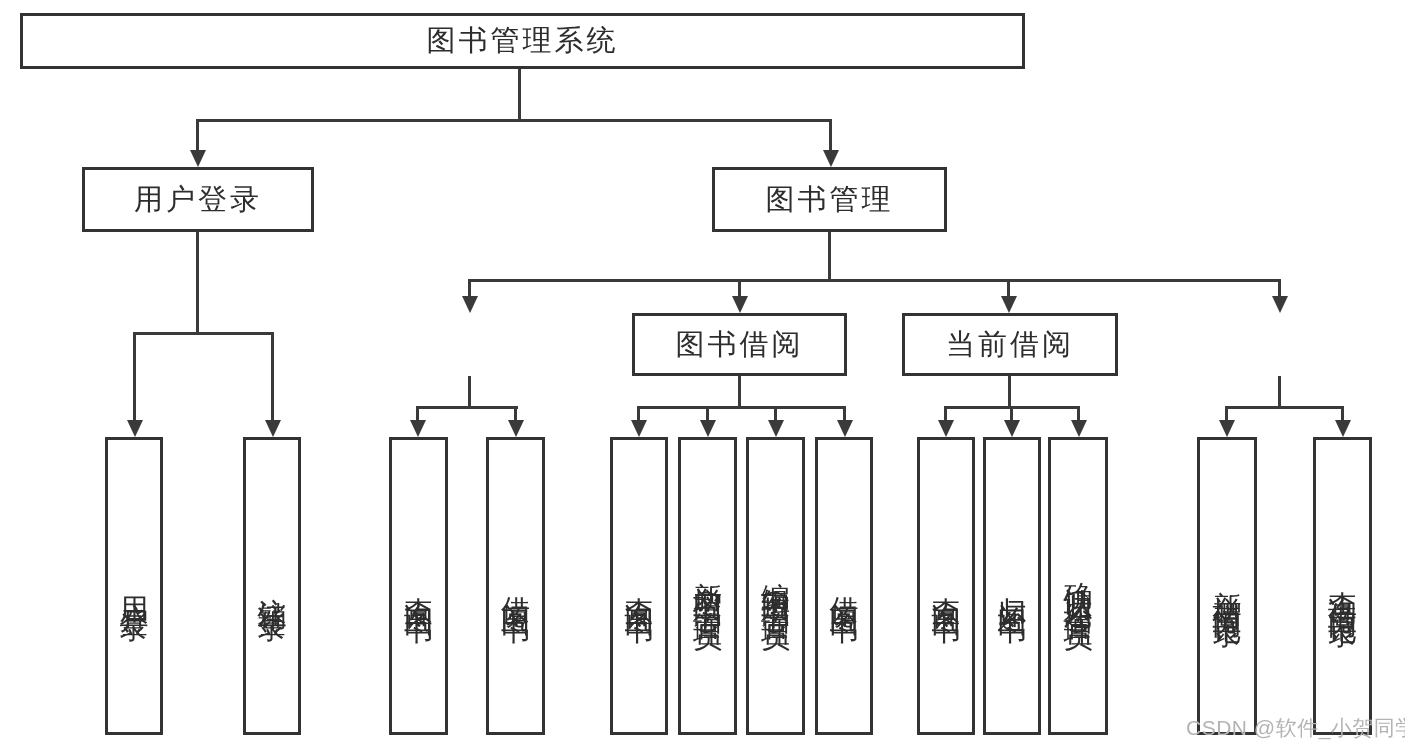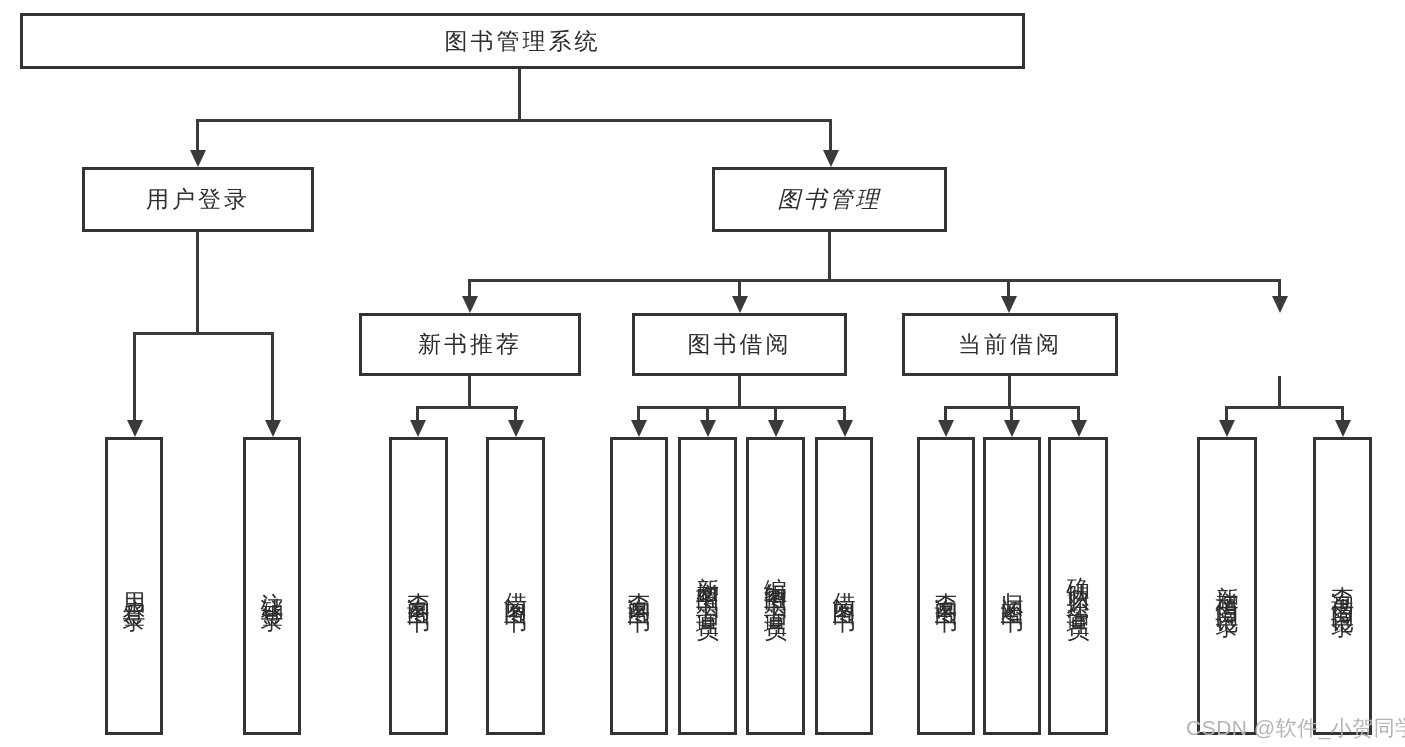--- a/index.html
+++ b/index.html
@@ -17,21 +17,21 @@
   
   .box {
     position: absolute;
     background: #ffffff;
     border: 3px solid var(--box-border, #333333);
     display: flex;
     align-items: center;
     justify-content: center;
   }
   .box .lbl {
-    font-size: 23px;
+    font-size: 29px;
     letter-spacing: 3px;
     color: var(--text, #2d2d2d);
     white-space: nowrap;
   }
   .vbox .lbl {
     writing-mode: vertical-rl;
     text-orientation: mixed;
     letter-spacing: 6px;
     line-height: 1;
     white-space: normal;
@@ -72,21 +72,21 @@
   <div class="line v" style="left:518px; top:69px; height:51px;"></div>
   <div class="line h" style="left:196px; top:119px; width:636px;"></div>
   <div class="line v" style="left:196px; top:119px; height:33px;"></div>
   <div class="arrow" style="left:190px; top:150px;"></div>
   <div class="line v" style="left:829px; top:119px; height:33px;"></div>
   <div class="arrow" style="left:823px; top:150px;"></div>
 
   <div class="box" style="left:82px; top:167px; width:232px; height:65px;">
     <span class="lbl">用户登录</span>
   </div>
-  <div class="box" style="left:712px; top:167px; width:235px; height:65px;font-style:italic;">
+  <div class="box" style="left:712px; top:167px; width:235px; height:65px;">
     <span class="lbl">图书管理</span>
   </div>
 
   <div class="line v" style="left:196px; top:232px; height:103px;"></div>
   <div class="line h" style="left:133px; top:332px; width:141px;"></div>
   <div class="line v" style="left:133px; top:332px; height:90px;"></div>
   <div class="arrow" style="left:127px; top:420px;"></div>
   <div class="line v" style="left:271px; top:332px; height:90px;"></div>
   <div class="arrow" style="left:265px; top:420px;"></div>
 
@@ -101,23 +101,20 @@
   <div class="line h" style="left:468px; top:279px; width:813px;"></div>
   <div class="line v" style="left:468px; top:279px; height:20px;"></div>
   <div class="arrow" style="left:462px; top:296px;"></div>
   <div class="line v" style="left:738px; top:279px; height:20px;"></div>
   <div class="arrow" style="left:732px; top:296px;"></div>
   <div class="line v" style="left:1007px; top:279px; height:20px;"></div>
   <div class="arrow" style="left:1001px; top:296px;"></div>
   <div class="line v" style="left:1278px; top:279px; height:20px;"></div>
   <div class="arrow" style="left:1272px; top:296px;"></div>
 
-  <div class="box" style="left:359px; top:313px; width:222px; height:63px;">
-    <span class="lbl">新书推荐</span>
-  </div>
   <div class="box" style="left:902px; top:313px; width:216px; height:63px;">
     <span class="lbl">当前借阅</span>
   </div>
   <div class="box" style="left:632px; top:313px; width:215px; height:63px;">
     <span class="lbl">图书借阅</span>
   </div>
 
   <div class="line v" style="left:468px; top:376px; height:33px;"></div>
   <div class="line h" style="left:416px; top:406px; width:102px;"></div>
   <div class="line v" style="left:416px; top:406px; height:17px;"></div>

